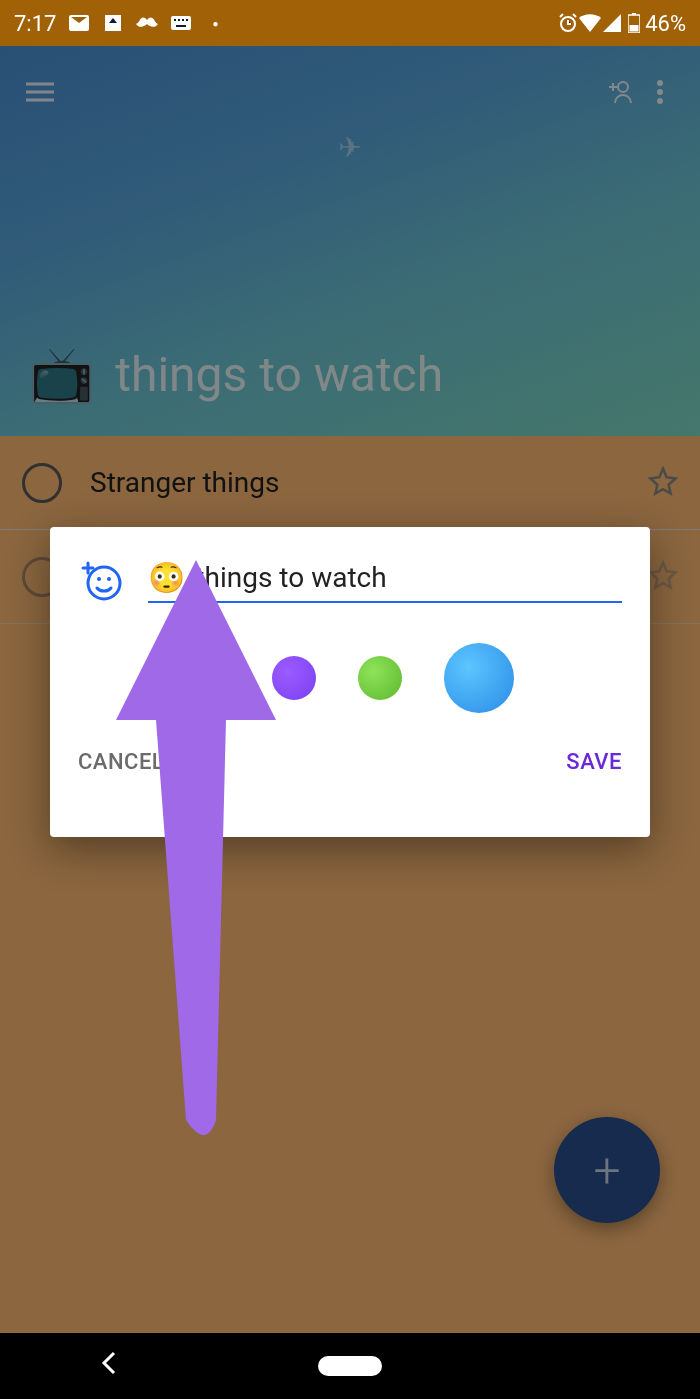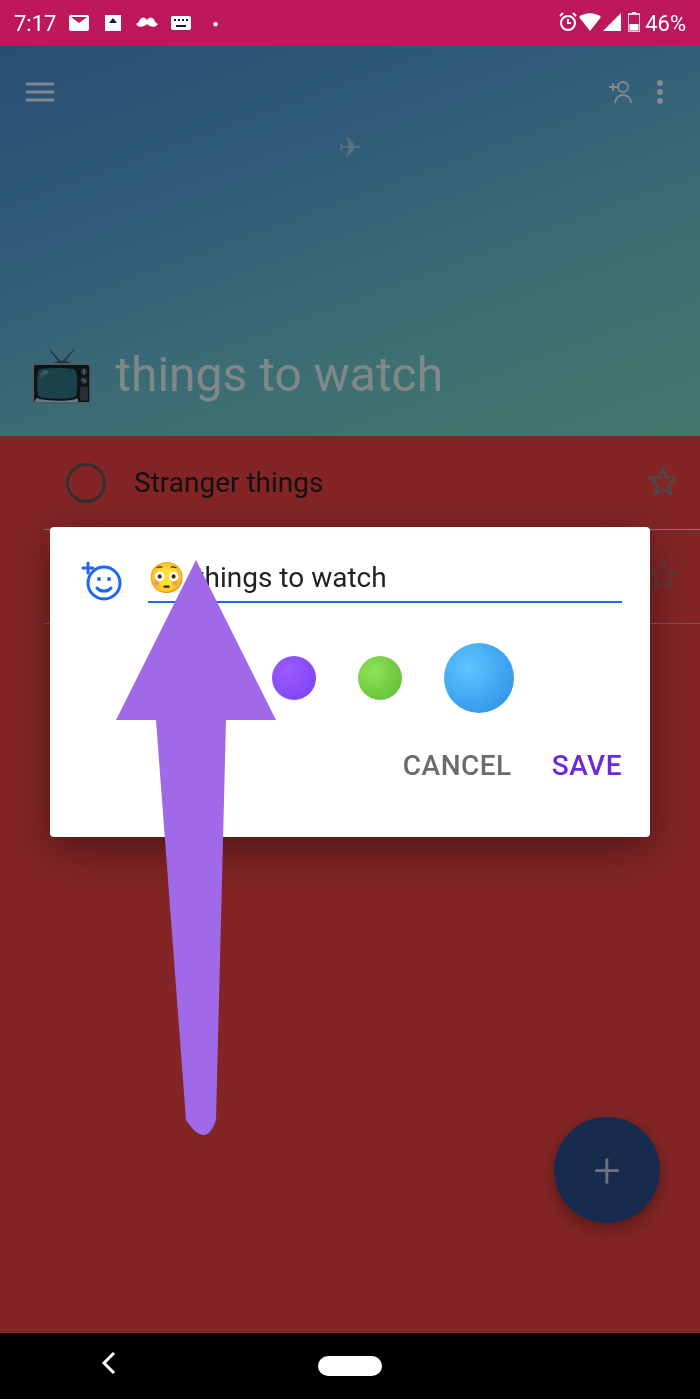--- a/index.html
+++ b/index.html
@@ -6,29 +6,29 @@
   body {
     width: 700px;
     height: 1399px;
     font-family: Roboto, Arial, sans-serif;
     background: #808080;
     position: relative;
     overflow: hidden;
   }
   .statusbar {
     height: 46px;
-    background: #be185d;
+    background: #a16207;
     color: #fff;
     display: flex;
     align-items: center;
     padding: 0 14px;
     font-size: 22px;
   }
   .statusbar .left { display: flex; align-items: center; gap: 12px; }
-  .statusbar .right { margin-left: auto; display: flex; align-items: flex-start; gap: 0; }
+  .statusbar .right { margin-left: auto; display: flex; align-items: center; gap: 0; }
   .statusbar .ico { width: 22px; height: 22px; display:flex; align-items:center; justify-content:center; }
   .app {
     position: relative;
     height: 1287px;
     background: #fff;
   }
   .header {
     height: 390px;
     background: linear-gradient(160deg,#4b90d6 0%,#5aa8db 35%,#6cc4d5 60%,#7edac4 100%);
     position: relative;
@@ -43,21 +43,21 @@
   .item {
     display:flex; align-items:center;
     height:94px;
     border-bottom:1px solid #e6e6e6;
     padding:0 22px;
     gap:28px;
   }
   .circle { width:40px; height:40px; border:3px solid #5a5a5a; border-radius:50%; }
   .item-text { font-size:28px; color:#222; flex:1; }
   .star { color:#888; }
-  .list-area { height: calc(1287px - 390px); background:#ef4444;padding-left:44px; }
+  .list-area { height: calc(1287px - 390px); background:#fdba74; }
   .overlay {
     position:absolute; top:46px; left:0; right:0; bottom:66px;
     background:rgba(0,0,0,.45);
   }
   .dialog {
     position:absolute;
     top:527px; left:50px; right:50px;
     height:310px;
     background:#fff;
     border-radius:4px;
@@ -70,21 +70,21 @@
   .input-line {
     display:flex; align-items:center; gap:10px;
     border-bottom:2px solid #2065f4;
     padding-bottom:6px;
     font-size:28px; color:#222;
   }
   .emoji-in-input { font-size:30px; }
   .color-row { display:flex; gap:42px; align-items:center; justify-content:center; margin-top:38px; }
   .color-dot { width:44px; height:44px; border-radius:50%; }
   .color-dot.selected { width:70px; height:70px; }
-  .dialog-actions { display:flex; justify-content:flex-end; gap:40px; margin-top:36px; font-size:28px; font-weight:500; letter-spacing:.5px; }
+  .dialog-actions { display:flex; justify-content:space-between; gap:40px; margin-top:36px; font-size:22px; font-weight:500; letter-spacing:.5px; }
   .btn-cancel { color:#6b6b6b; }
   .btn-save { color:#6d28d9; }
   .fab {
     position:absolute;
     right:40px; bottom:110px;
     width:106px; height:106px; border-radius:50%;
     background:#2a4f8f;
     display:flex; align-items:center; justify-content:center;
     color:#c7d3e6; font-size:48px; font-weight:300;
     box-shadow:0 6px 18px rgba(0,0,0,.35);

